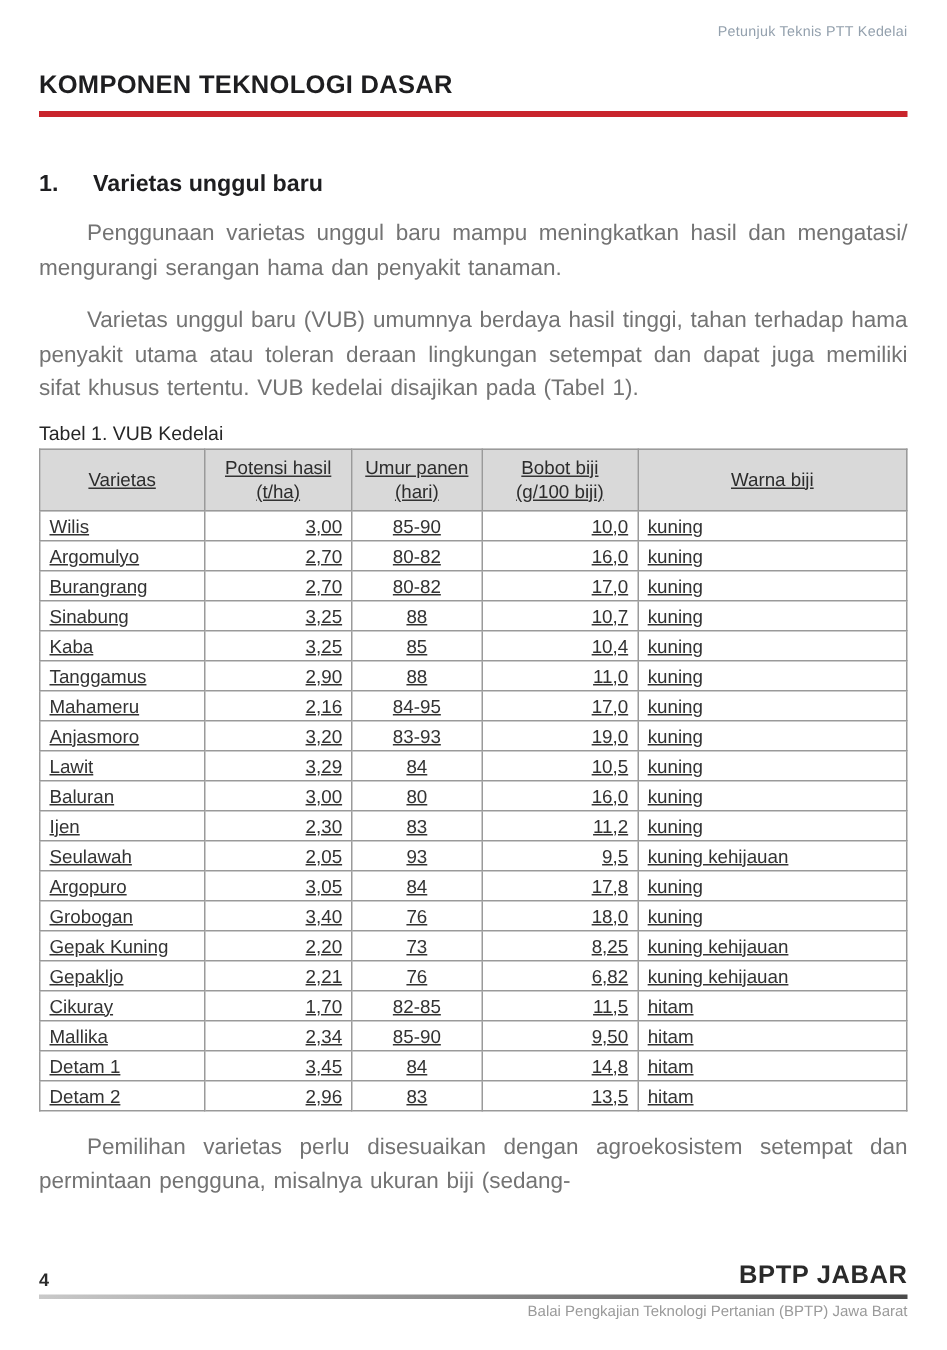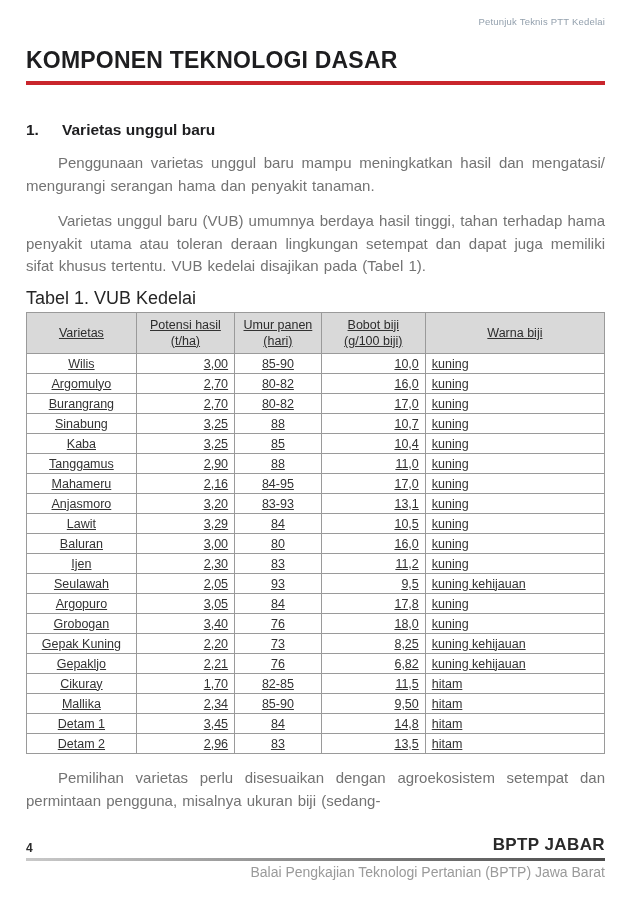--- a/index.html
+++ b/index.html
@@ -6,57 +6,57 @@
   html,body { background:#ffffff; }
   body { font-family:"Liberation Sans", sans-serif; }
   .page {
     width:631px; height:900px; background:#ffffff; position:relative;
     padding:16px 26px 0 26px; color:#232323; overflow:hidden;
   }
   .header-right {
     text-align:right; font-size:9.5px; color:#93a0ad; letter-spacing:0.2px;
   }
   .doc-title {
-    margin-top:20px; font-size:23px; font-weight:bold; color:#1e1e20; letter-spacing:0.2px;
+    margin-top:20px; font-size:17px; font-weight:bold; color:#1e1e20; letter-spacing:0.2px;
   }
   .red-rule { height:4px; background:#c9252c; margin-top:7px; }
   .section-heading {
     margin-top:36px; font-size:15.5px; font-weight:bold; color:#1e1e20; display:flex;
   }
   .section-number { width:36px; flex:0 0 auto; }
   p.body-par {
     margin-top:13px; font-size:15px; line-height:1.5; text-align:justify;
     text-indent:32px; color:#737373; word-spacing:1px;
   }
-  .table-caption { margin-top:10px; font-size:18px; color:#262626; }
+  .table-caption { margin-top:10px; font-size:13px; color:#262626; }
   table.vub {
     width:100%; border-collapse:collapse; margin-top:3px; font-size:12.5px; color:#333;
     table-layout:fixed;
     text-decoration:underline;
   }
   table.vub th, table.vub td { border:1px solid #9a9a9a; }
   table.vub th {
     background:#d9d9d9; font-weight:normal; text-align:center; vertical-align:middle;
     white-space:pre-line; line-height:1.3; padding:4px 3px; color:#2c2c2c;
   }
   table.vub td { padding:2.5px 6px; }
-  td.col-0 { text-align:center;  padding-left:8px; }
+  td.col-0 { text-align:left;  padding-left:8px; }
   td.col-1 { text-align:right; padding-right:34px; }
   td.col-2 { text-align:center; }
   td.col-3 { text-align:right; padding-right:34px; }
   td.col-4 { text-align:left;  padding-left:8px; }
   .footer { position:absolute; left:26px; right:26px; bottom:20px; }
   .footer-row {
     display:flex; justify-content:space-between; align-items:flex-end;
     font-weight:bold; color:#2a2a2a;
   }
   .footer-page  { font-size:12px; }
   .footer-brand { font-size:17px; letter-spacing:0.4px; }
   .footer-line  { height:3px; margin-top:3px; background:linear-gradient(to right,#c9c9c9,#4a4a4a); }
-  .footer-sub   { text-align:right; font-size:14px; color:#9a9a9a; margin-top:3px; }
+  .footer-sub   { text-align:right; font-size:10px; color:#9a9a9a; margin-top:3px; }
 </style>
 </head>
 <body>
 
 <div class="page">
 
   <div class="header-right">Petunjuk Teknis PTT Kedelai</div>
 
   <h1 class="doc-title">KOMPONEN TEKNOLOGI DASAR</h1>
   <div class="red-rule"></div>
@@ -138,21 +138,21 @@
           <td class="col-0">Mahameru</td>
           <td class="col-1">2,16</td>
           <td class="col-2">84-95</td>
           <td class="col-3">17,0</td>
           <td class="col-4">kuning</td>
         </tr>
         <tr>
           <td class="col-0">Anjasmoro</td>
           <td class="col-1">3,20</td>
           <td class="col-2">83-93</td>
-          <td class="col-3">13,1</td>
+          <td class="col-3">19,0</td>
           <td class="col-4">kuning</td>
         </tr>
         <tr>
           <td class="col-0">Lawit</td>
           <td class="col-1">3,29</td>
           <td class="col-2">84</td>
           <td class="col-3">10,5</td>
           <td class="col-4">kuning</td>
         </tr>
         <tr>

